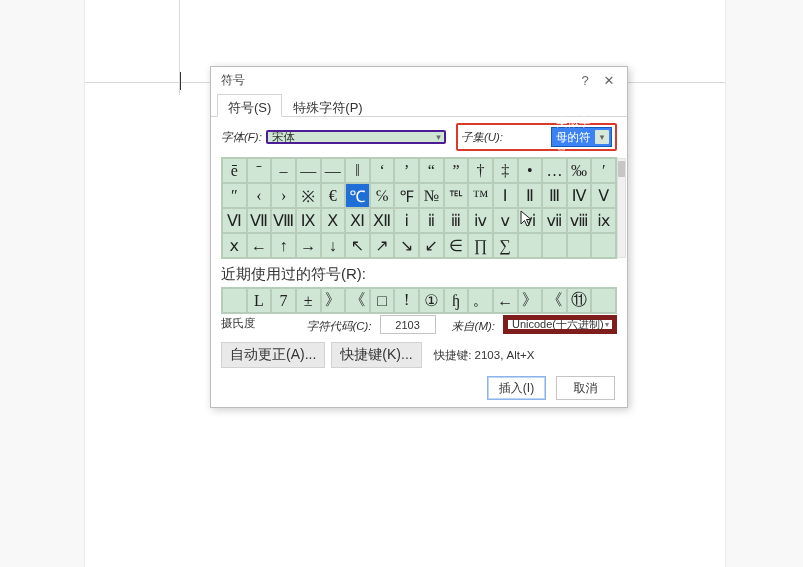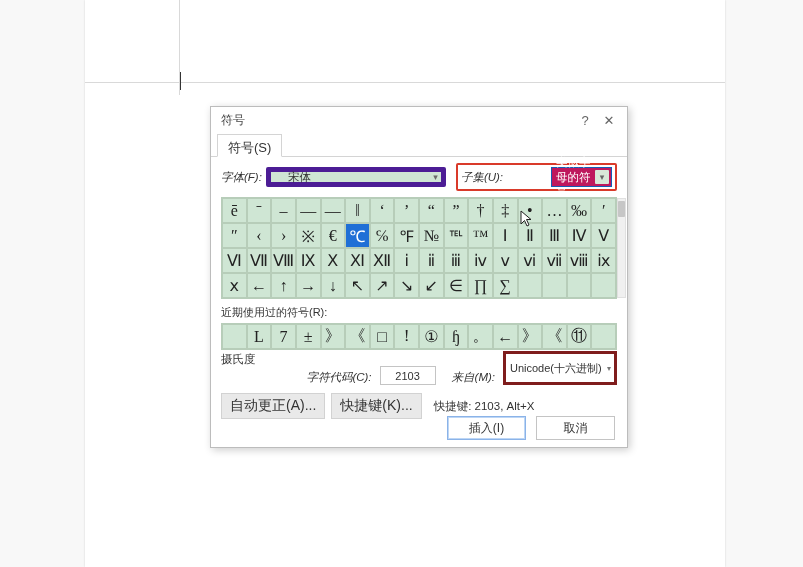--- a/index.html
+++ b/index.html
@@ -6,68 +6,68 @@
   body { width: 803px; height: 567px; background: #f8f8f8; position: relative; overflow: hidden; }
   .doc-page { position: absolute; left: 85px; top: 0; width: 640px; height: 567px; background: #fff; box-shadow: 0 0 2px rgba(0,0,0,0.15); }
   .margin-top { position: absolute; left: 0; top: 82px; width: 100%; border-top: 1px solid #d9d9d9; }
   .margin-left { position: absolute; left: 94px; top: 0; height: 95px; border-left: 1px solid #d9d9d9; }
   
   .cursor-bar { position:absolute; left:95px; top:72px; width:1px; height:18px; background:#333; }
 
   .dialog {
     position: absolute; left: 210px; top: 66px; width: 418px; height: 342px;
     background: #fff; border: 1px solid #bcbcbc; box-shadow: 2px 2px 8px rgba(0,0,0,0.2);
-    font-size: 11.5px; color: #333; margin-top: 40px;
+    font-size: 11.5px; color: #333;
   }
   .titlebar { height: 26px; display: flex; align-items: center; padding: 0 6px 0 10px; }
   .titlebar .title { flex: 1; font-size: 12px; color: #444; }
   .titlebar .help { width: 24px; text-align: center; color: #666; cursor: default; font-size: 13px; }
   .titlebar .close { width: 24px; text-align: center; color: #666; cursor: default; font-size: 13px; }
 
   .tabstrip { height: 24px; border-bottom: 1px solid #d4d4d4; display: flex; padding-left: 6px; }
   .tab { padding: 4px 10px 3px; font-size: 13px; color: #333; border: 1px solid transparent; position: relative; top: 1px; }
   .tab.active { border: 1px solid #d4d4d4; border-bottom: 1px solid #fff; background: #fff; }
 
   .body { padding: 6px 10px 0 10px; }
 
   .row { display: flex; align-items: center; margin-bottom: 6px; gap: 4px; }
   .lbl { font-size: 11.5px; color: #333; font-style: italic; }
 
-  .font-select { flex: 0 0 180px; height: 20px; background: #cfe6d4; border: 5px solid #4c1d95; border-radius: 2px; padding: 0 18px 0 17px; display: flex; align-items: center; position: relative; }
+  .font-select { flex: 0 0 180px; height: 14px; background: #cfe6d4; border: 2px solid #4c1d95; border-radius: 2px; padding: 0 18px 0 4px; display: flex; align-items: center; position: relative; }
   .font-select .chev, .subset-select .chev { position: absolute; right: 3px; top: 50%; transform: translateY(-50%); font-size: 9px; color: #6a6a6a; }
 
   .subset-wrap { flex:1; border: 2px solid #d93a2a; border-radius: 2px; padding: 2px 3px; display: flex; align-items: center; margin-left: 6px; gap: 48px; }
-  .subset-select { flex: 1; height: 20px; background: #be185d; color: #fff; border: 1px solid #155bb5; padding: 0 18px 0 4px; display:flex; align-items:center; position:relative; font-size:11.5px; }
+  .subset-select { flex: 1; height: 20px; background: #3b82f6; color: #fff; border: 1px solid #155bb5; padding: 0 18px 0 4px; display:flex; align-items:center; position:relative; font-size:11.5px; }
   .subset-select .chev { background:#d8e8d8; color:#666; width:14px; height:14px; right:2px; display:flex; align-items:center; justify-content:center; border-radius:1px; }
 
   .char-box { position: relative; }
   .char-grid { display: grid; grid-template-columns: repeat(16, 1fr); border: 1px solid #b7cdb9; background:#fff; }
   .cell { height: 25px; display:flex; align-items:center; justify-content:center; font-family: "SimSun", serif; font-size: 16px; color:#222; background:#cfe6d4; border: 1px solid #b7cdb9; cursor: default; user-select:none; }
   .cell.sel { background: #1f6fd6; color:#fff; }
   .scroll-track { position: absolute; right: -9px; top: 1px; width: 9px; height: calc(100% - 2px); background: #f0f0f0; border:1px solid #e0e0e0; }
   .scroll-thumb { position:absolute; left:0; top:2px; width:100%; height:16px; background:#c6c6c6; border-radius:1px; }
 
-  .recent-lbl { font-size: 11px; margin: 6px 0 3px; }
+  .recent-lbl { font-size: 15px; margin: 6px 0 3px; }
   .recent-grid { display: grid; grid-template-columns: repeat(16, 1fr); border: 1px solid #b7cdb9; }
   .rcell { height: 25px; display:flex; align-items:center; justify-content:center; font-family:"SimSun", serif; font-size:16px; color:#222; background:#cfe6d4; border:1px solid #b7cdb9; cursor:default; }
 
   .uname-lbl { font-size: 11.5px; margin-top: 6px; color:#333; }
   .uname { font-size: 11.5px; color:#333; margin-top:2px; }
 
   .code-row { display:flex; align-items:flex-end; gap:8px; margin-top:-16px; justify-content:flex-end; }
   .code-input { width: 56px; height: 19px; border:1px solid #c4c4c4; background:#fff; font-size:11px; text-align:center; display:flex; align-items:center; justify-content:center; }
-  .from-select { width: 114px; height: 34px; border:3px solid #7f1d1d; background:#fff; font-size:11px; padding:0 4px; display:flex; align-items:center; position:relative; }
+  .from-select { width: 114px; height: 19px; border:5px solid #7f1d1d; background:#fff; font-size:11px; padding:0 4px; display:flex; align-items:center; position:relative; }
   .from-select .chev { position:absolute; right:3px; font-size:8px; color:#777; }
 
   .btn-row { display:flex; gap:6px; margin-top:8px; }
   .small-btn { background:#e9e9e9; border:1px solid #d2d2d2; padding:3px 8px; font-size:14px; cursor:default; }
   .shortcut { font-size:11.5px; color:#333; align-self:center; margin-left:6px; }
 
   .footer { position:absolute; left:0; right:0; bottom:0; height:38px; display:flex; justify-content:flex-end; align-items:center; gap:10px; padding: 0 12px; }
-  .ft-btn { width: 79px; height: 24px; border:1px solid #c4c4c4; background:#fff; font-size:12px; display:flex; align-items:center; justify-content:center; cursor:default; }
+  .ft-btn { width: 59px; height: 24px; border:1px solid #c4c4c4; background:#fff; font-size:12px; display:flex; align-items:center; justify-content:center; cursor:default; }
   .ft-btn.primary { border-color:#8bb3e8; box-shadow: inset 0 0 0 1px #bdd6f5; }
 
   .mouse-cursor { position:absolute; left:520px; top:210px; pointer-events:none; }
   .mouse-cursor svg { width:14px; height:18px; }
 </style>
 </head>
 <body>
 
 <div class="doc-page">
   <div class="margin-top"></div>
@@ -77,20 +77,21 @@
 
 <div class="dialog">
   <div class="titlebar">
     <div class="title">符号</div>
     <div class="help">?</div>
     <div class="close">✕</div>
   </div>
 
   <div class="tabstrip">
     <div class="tab active">符号(S)</div>
+    <div class="tab">特殊字符(P)</div>
   </div>
 
   <div class="body">
     <div class="row">
       <span class="lbl">字体(F):</span>
       <div class="font-select">
         <span>宋体</span>
         <span class="chev">▾</span>
       </div>
       <div class="subset-wrap">

